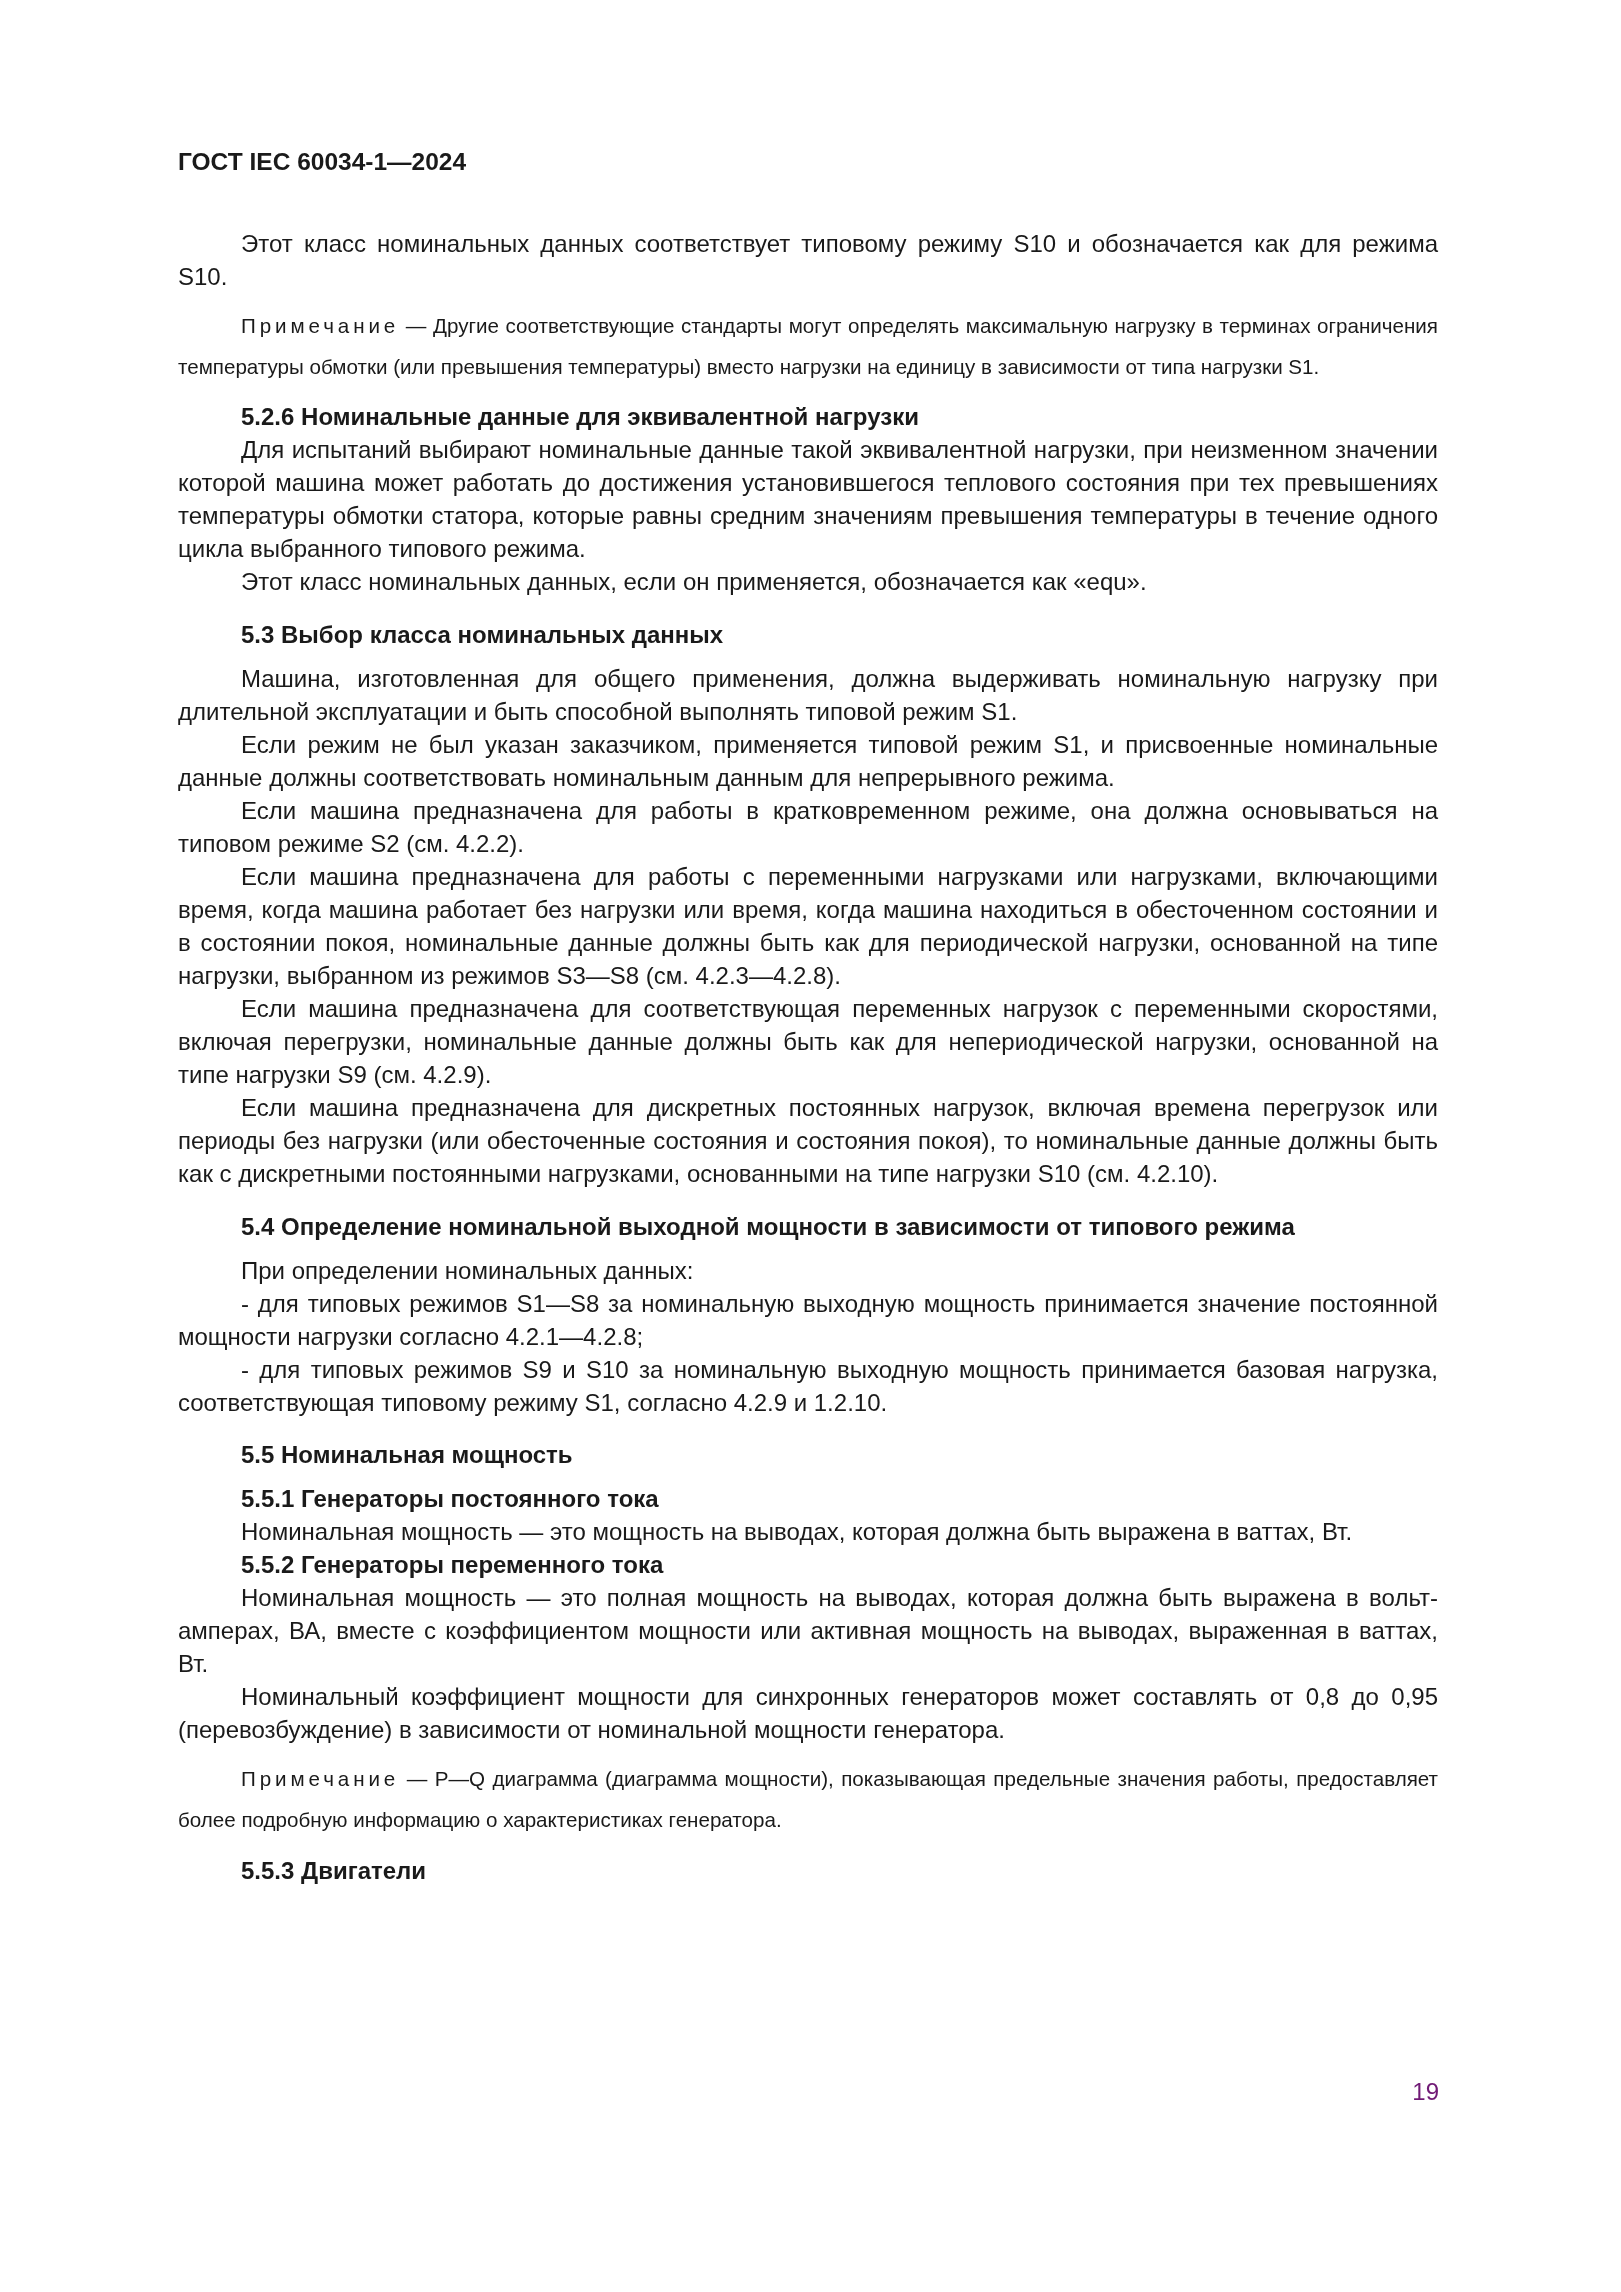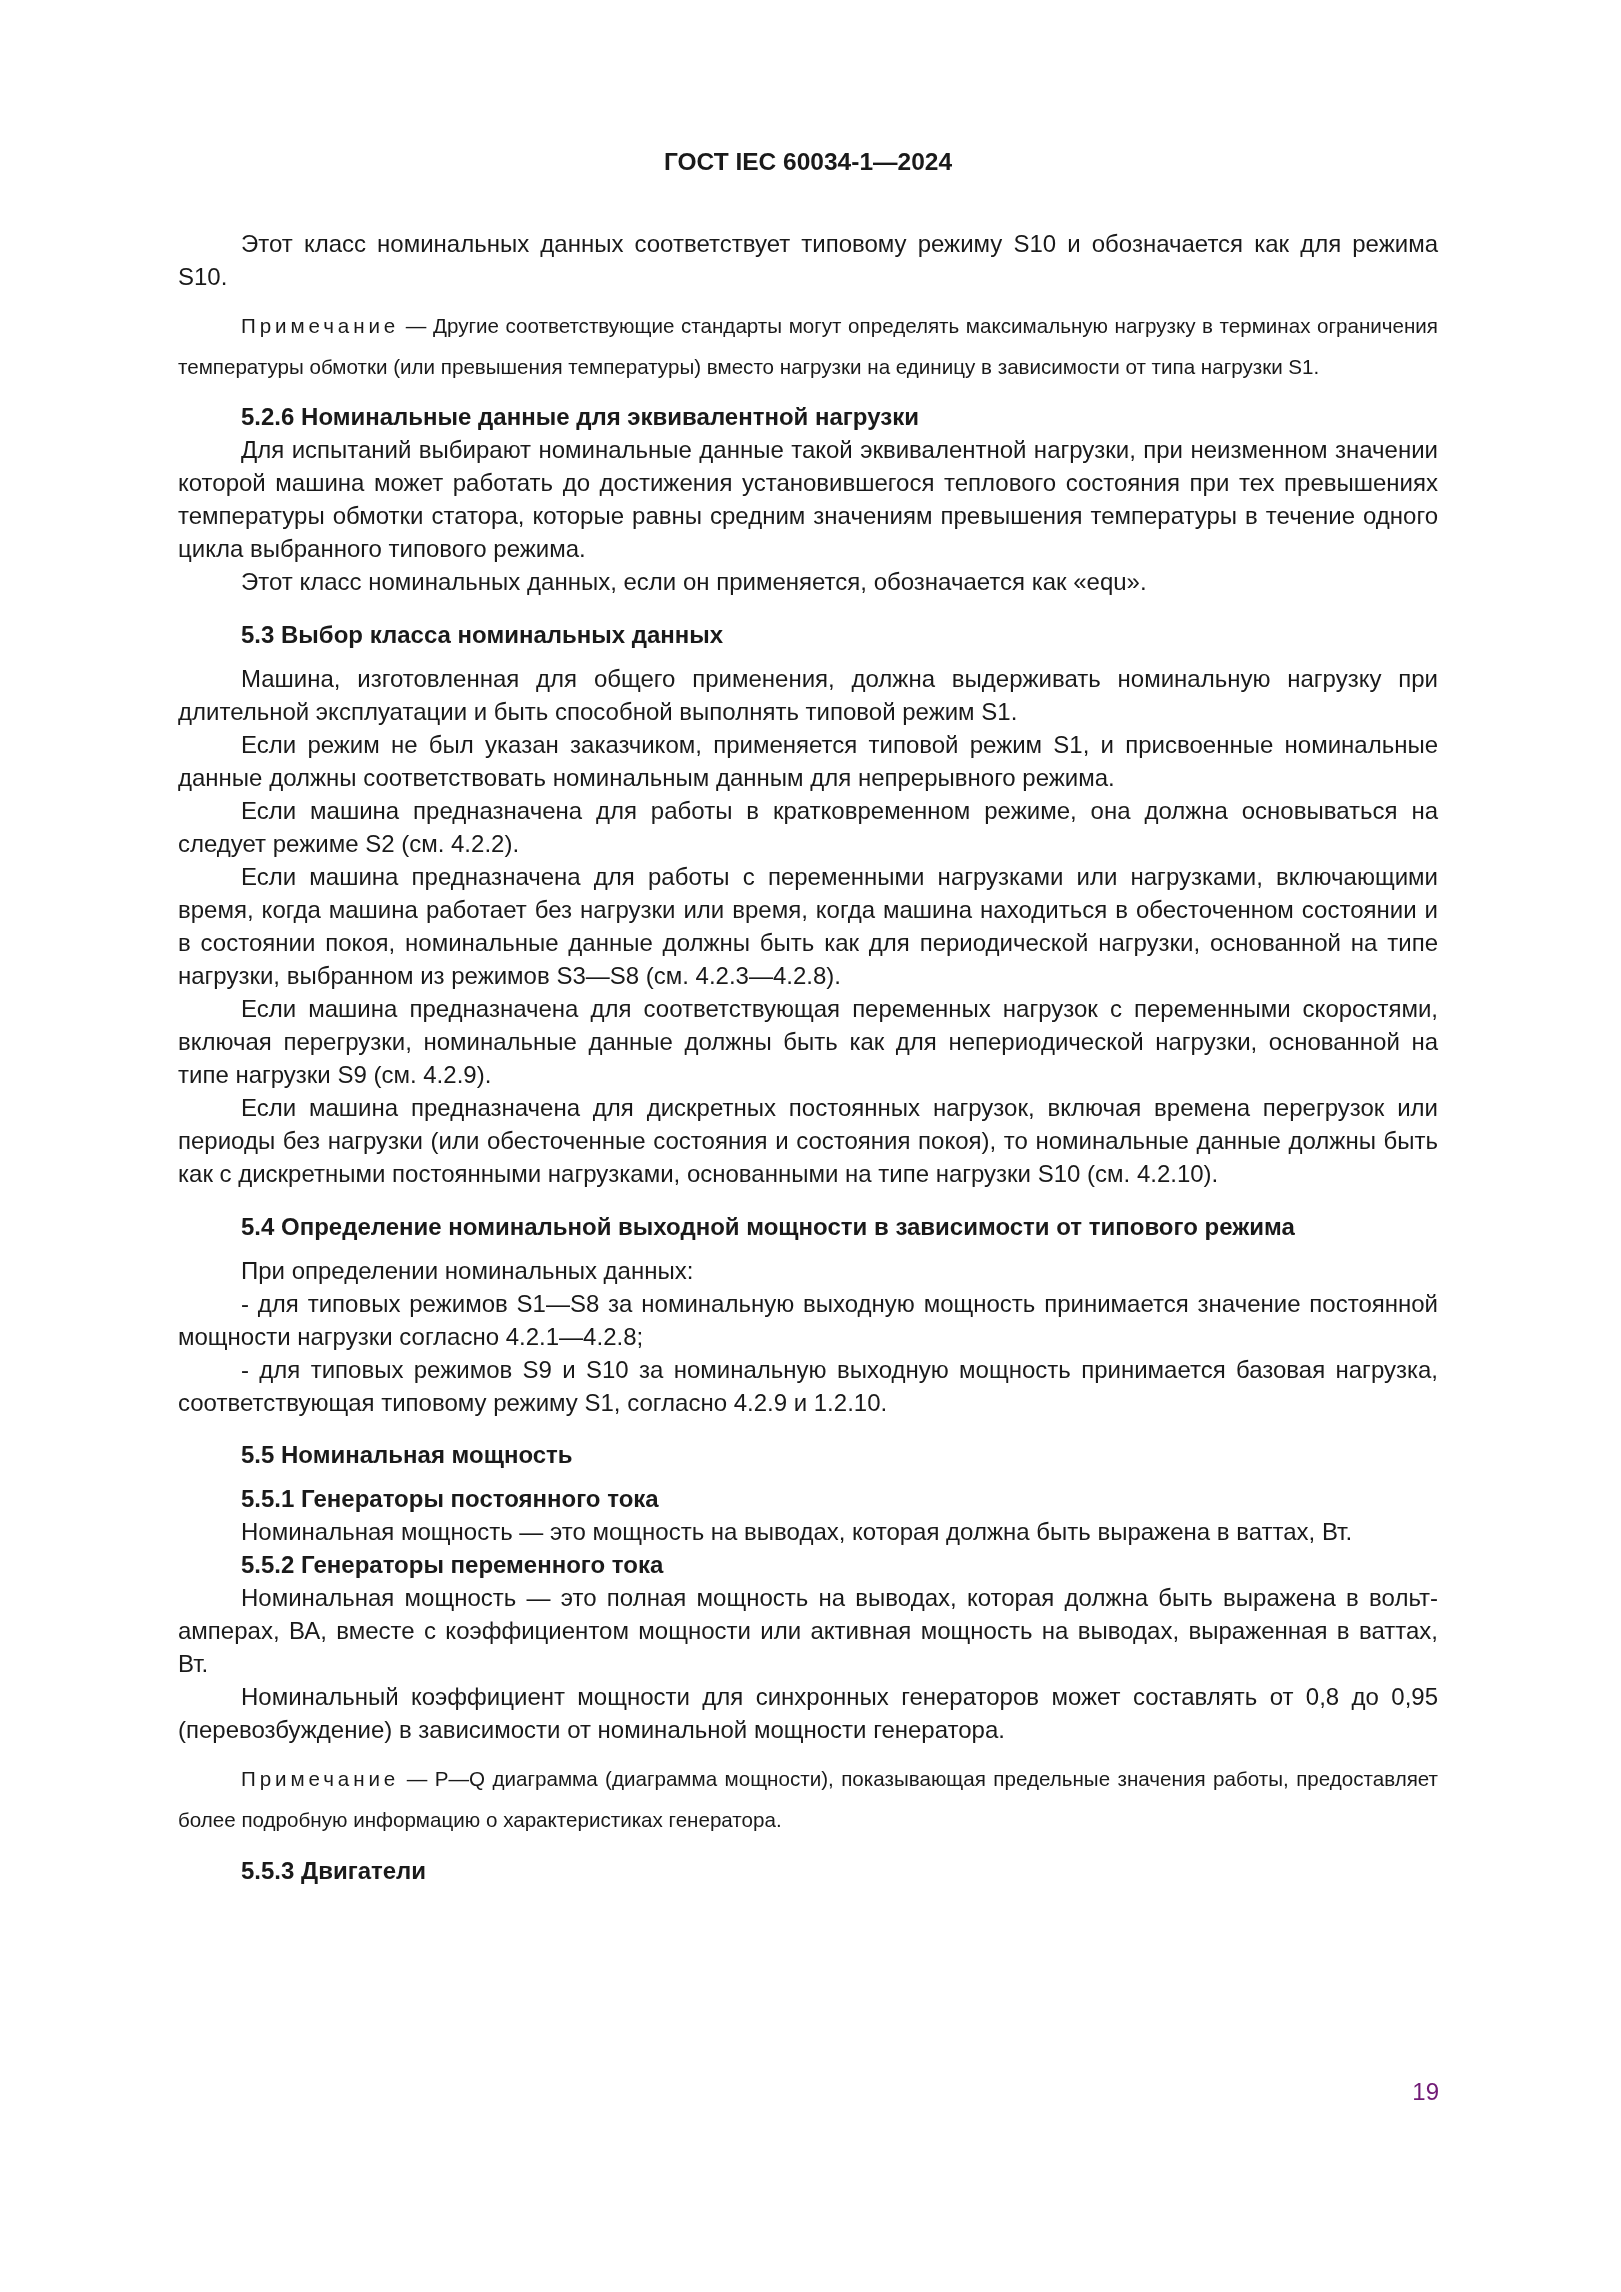--- a/index.html
+++ b/index.html
@@ -3,21 +3,21 @@
 <meta charset="utf-8">
 <style>
   html, body { margin: 0; padding: 0; background: #ffffff; }
   body { width: 1621px; height: 2293px; position: relative; overflow: hidden; }
   .page {
     position: absolute; left: 178px; top: 147px; width: 1260px;
     font-family: "Liberation Sans", sans-serif; color: #1a1a1a;
     font-size: 24px; line-height: 33px;
   }
   .header {
-    text-align: center; font-weight: bold; font-size: 24.5px; line-height: 29px;
+    text-align: left; font-weight: bold; font-size: 24.5px; line-height: 29px;
     margin-bottom: 51px;
   }
   p { margin: 0; text-align: justify; text-indent: 63px; }
   .note { font-size: 20.6px; line-height: 41px; margin-top: 11.8px; }
   .note .note-label { letter-spacing: 3.9px; }
   h3 { font-size: 24px; font-weight: bold; margin: 0; padding-left: 63px; line-height: 33px; }
   .gap-s { margin-top: 13.7px; }
   .gap-m { margin-top: 19.6px; }
   .after-h { margin-top: 11px; }
   .page-number { position: absolute; right: 182px; top: 2078px; font-family: "Liberation Sans", sans-serif; font-size: 24px; color: #701a75; }
@@ -31,21 +31,21 @@
   <p>Этот класс номинальных данных соответствует типовому режиму S10 и обозначается как для режима S10.</p>
   <p class="note"><span class="note-label">Примечание</span><span> — Другие соответствующие стандарты могут определять максимальную нагрузку в терминах ограничения температуры обмотки (или превышения температуры) вместо нагрузки на единицу в зависимости от типа нагрузки S1.</span></p>
 
   <h3 class="gap-s">5.2.6 Номинальные данные для эквивалентной нагрузки</h3>
   <p>Для испытаний выбирают номинальные данные такой эквивалентной нагрузки, при неизменном значении которой машина может работать до достижения установившегося теплового состояния при тех превышениях температуры обмотки статора, которые равны средним значениям превышения температуры в течение одного цикла выбранного типового режима.</p>
   <p>Этот класс номинальных данных, если он применяется, обозначается как «equ».</p>
 
   <h3 class="gap-m">5.3 Выбор класса номинальных данных</h3>
   <p class="after-h">Машина, изготовленная для общего применения, должна выдерживать номинальную нагрузку при длительной эксплуатации и быть способной выполнять типовой режим S1.</p>
   <p>Если режим не был указан заказчиком, применяется типовой режим S1, и присвоенные номинальные данные должны соответствовать номинальным данным для непрерывного режима.</p>
-  <p>Если машина предназначена для работы в кратковременном режиме, она должна основываться на следует режиме S2 (см. 4.2.2).</p>
+  <p>Если машина предназначена для работы в кратковременном режиме, она должна основываться на типовом режиме S2 (см. 4.2.2).</p>
   <p>Если машина предназначена для работы с переменными нагрузками или нагрузками, включающими время, когда машина работает без нагрузки или время, когда машина находиться в обесточенном состоянии и в состоянии покоя, номинальные данные должны быть как для периодической нагрузки, основанной на типе нагрузки, выбранном из режимов S3—S8 (см. 4.2.3—4.2.8).</p>
   <p>Если машина предназначена для соответствующая переменных нагрузок с переменными скоростями, включая перегрузки, номинальные данные должны быть как для непериодической нагрузки, основанной на типе нагрузки S9 (см. 4.2.9).</p>
   <p>Если машина предназначена для дискретных постоянных нагрузок, включая времена перегрузок или периоды без нагрузки (или обесточенные состояния и состояния покоя), то номинальные данные должны быть как с дискретными постоянными нагрузками, основанными на типе нагрузки S10 (см. 4.2.10).</p>
 
   <h3 class="gap-m">5.4 Определение номинальной выходной мощности в зависимости от типового режима</h3>
   <p class="after-h">При определении номинальных данных:</p>
   <p>- для типовых режимов S1—S8 за номинальную выходную мощность принимается значение постоянной мощности нагрузки согласно 4.2.1—4.2.8;</p>
   <p>- для типовых режимов S9 и S10 за номинальную выходную мощность принимается базовая нагрузка, соответствующая типовому режиму S1, согласно 4.2.9 и 1.2.10.</p>
 
   <h3 class="gap-m">5.5 Номинальная мощность</h3>

